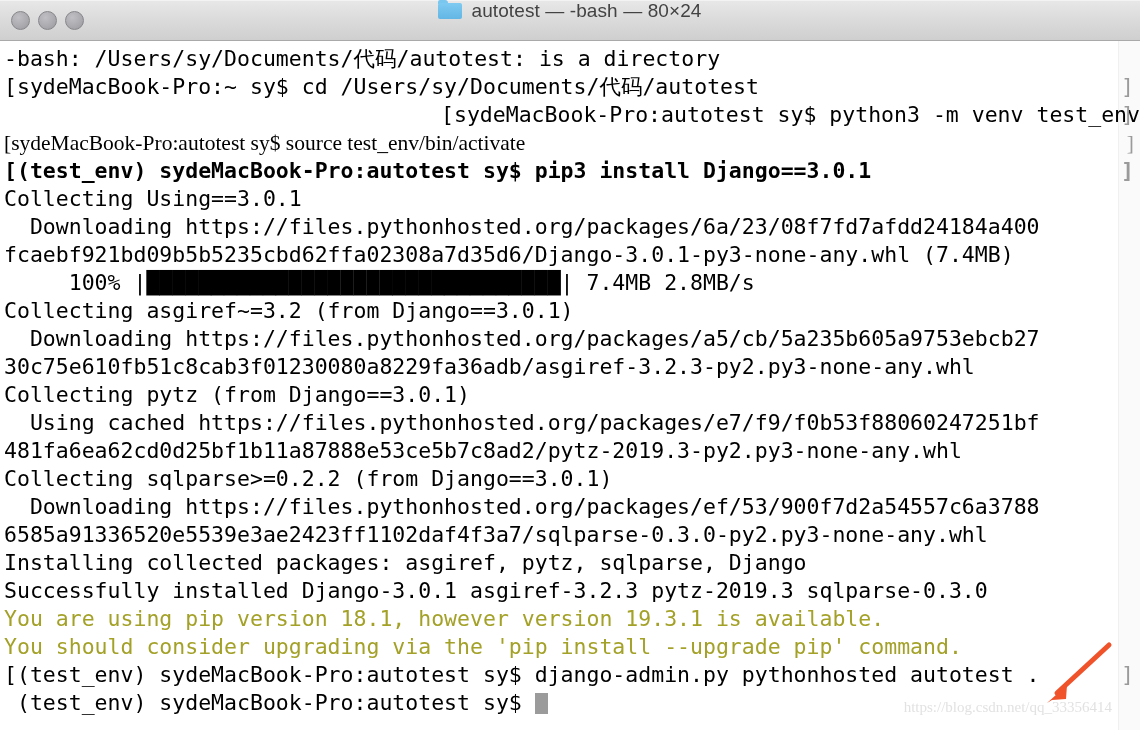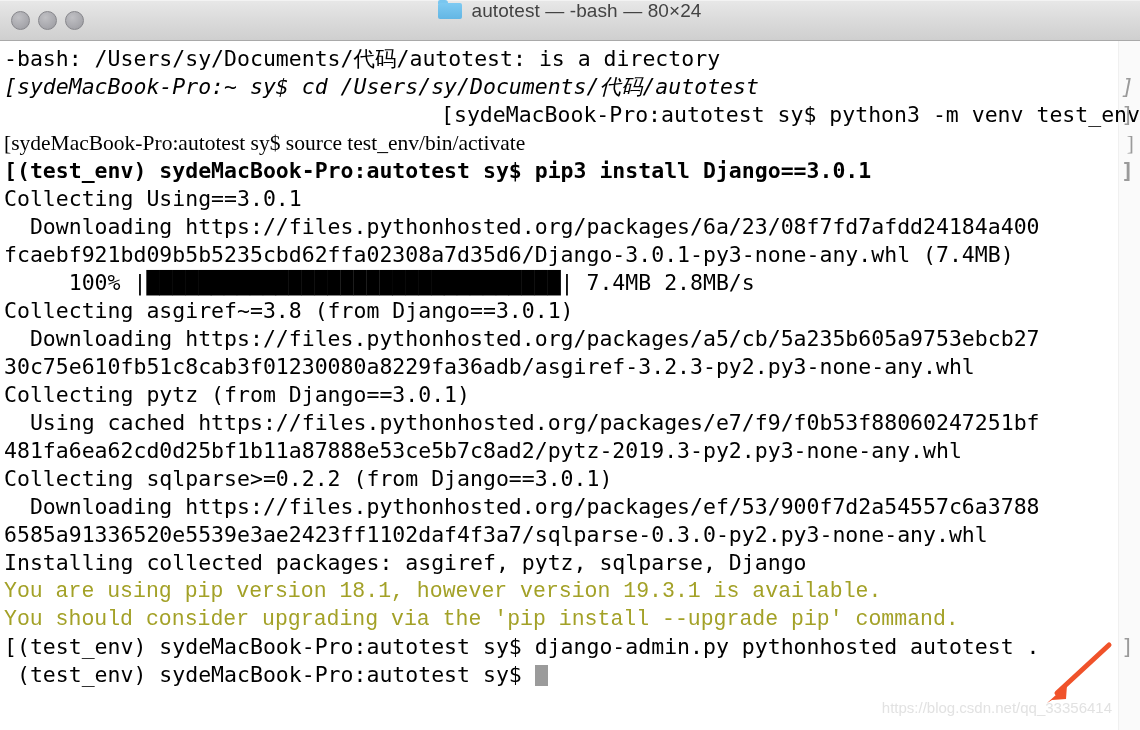--- a/index.html
+++ b/index.html
@@ -128,21 +128,21 @@
     height: 28px;
     line-height: 28px;
     font-size: 21.5px;
     font-family: "DejaVu Sans Mono", monospace;
     color: #000000;
     white-space: pre;
     letter-spacing: 0px;
     padding-left: 4px;
     box-sizing: border-box;
   }
-  .line.warn { color: #a3a127; font-family: Liberation Mono, monospace; }
+  .line.warn { color: #a3a127; }
 
   .br {
     color: #9a9a9a;
   }
 
   .cursor {
     display: inline-block;
     width: 13px;
     height: 21px;
     background: #9b9b9b;
@@ -157,21 +157,21 @@
     width: 80px;
     height: 70px;
     pointer-events: none;
   }
 
   
   #watermark {
     position: absolute;
     right: 28px;
     bottom: 14px;
-    font-family: Liberation Sans, sans-serif;
+    font-family: Liberation Serif, serif;
     font-size: 15px;
     color: #e2e2e2;
     white-space: nowrap;
     user-select: none;
   }
 </style>
 </head>
 <body>
 
 <div id="window">
@@ -188,38 +188,39 @@
         <div class="body"></div>
       </div>
       <div class="window-title">autotest — -bash — 80×24</div>
     </div>
   </div>
 
   <div id="terminal">
     <div id="scroll-gutter"></div>
     <div id="screen">
         <div class="line"><span>-bash: /Users/sy/Documents/代码/autotest: is a directory</span></div>
-        <div class="line" style="position: relative; font-style: italic;"><span>[sydeMacBook-Pro:~ sy$ cd /Users/sy/Documents/代码/autotest</span><span class="br" style="position: absolute; right: 6px;">]</span></div>
+        <div class="line" style="position: relative;"><span>[sydeMacBook-Pro:~ sy$ cd /Users/sy/Documents/代码/autotest</span><span class="br" style="position: absolute; right: 6px;">]</span></div>
         <div class="line" style="position: relative; text-align: right;"><span>[sydeMacBook-Pro:autotest sy$ python3 -m venv test_env</span><span class="br" style="position: absolute; right: 6px;">]</span></div>
         <div class="line" style="position: relative; font-family: Liberation Serif, serif;"><span>[sydeMacBook-Pro:autotest sy$ source test_env/bin/activate</span><span class="br" style="position: absolute; right: 6px;">]</span></div>
         <div class="line" style="position: relative; font-weight: bold;"><span>[(test_env) sydeMacBook-Pro:autotest sy$ pip3 install Django==3.0.1</span><span class="br" style="position: absolute; right: 6px;">]</span></div>
         <div class="line"><span>Collecting Using==3.0.1</span></div>
         <div class="line"><span>  Downloading https://files.pythonhosted.org/packages/6a/23/08f7fd7afdd24184a400</span></div>
         <div class="line"><span>fcaebf921bd09b5b5235cbd62ffa02308a7d35d6/Django-3.0.1-py3-none-any.whl (7.4MB)</span></div>
         <div class="line"><span>     100% |████████████████████████████████| 7.4MB 2.8MB/s</span></div>
-        <div class="line"><span>Collecting asgiref~=3.8 (from Django==3.0.1)</span></div>
+        <div class="line"><span>Collecting asgiref~=3.2 (from Django==3.0.1)</span></div>
         <div class="line"><span>  Downloading https://files.pythonhosted.org/packages/a5/cb/5a235b605a9753ebcb27</span></div>
         <div class="line"><span>30c75e610fb51c8cab3f01230080a8229fa36adb/asgiref-3.2.3-py2.py3-none-any.whl</span></div>
         <div class="line"><span>Collecting pytz (from Django==3.0.1)</span></div>
         <div class="line"><span>  Using cached https://files.pythonhosted.org/packages/e7/f9/f0b53f88060247251bf</span></div>
         <div class="line"><span>481fa6ea62cd0d25bf1b11a87888e53ce5b7c8ad2/pytz-2019.3-py2.py3-none-any.whl</span></div>
         <div class="line"><span>Collecting sqlparse&gt;=0.2.2 (from Django==3.0.1)</span></div>
         <div class="line"><span>  Downloading https://files.pythonhosted.org/packages/ef/53/900f7d2a54557c6a3788</span></div>
         <div class="line"><span>6585a91336520e5539e3ae2423ff1102daf4f3a7/sqlparse-0.3.0-py2.py3-none-any.whl</span></div>
         <div class="line"><span>Installing collected packages: asgiref, pytz, sqlparse, Django</span></div>
+        <div class="line"><span>Successfully installed Django-3.0.1 asgiref-3.2.3 pytz-2019.3 sqlparse-0.3.0</span></div>
         <div class="line warn"><span>You are using pip version 18.1, however version 19.3.1 is available.</span></div>
         <div class="line warn"><span>You should consider upgrading via the 'pip install --upgrade pip' command.</span></div>
         <div class="line" style="position: relative;"><span>[(test_env) sydeMacBook-Pro:autotest sy$ django-admin.py pythonhosted autotest .</span><span class="br" style="position: absolute; right: 6px;">]</span></div>
         <div class="line"><span> (test_env) sydeMacBook-Pro:autotest sy$ </span><span class="cursor"></span></div>
       </div>
 
     <svg id="arrow" viewBox="0 0 80 70">
       <line x1="74" y1="4" x2="22" y2="52" stroke="#f0522a" stroke-width="5" stroke-linecap="round"></line>
       <polygon points="12,62 32,44 31,58 17,59" fill="#f0522a"></polygon>
     </svg>

